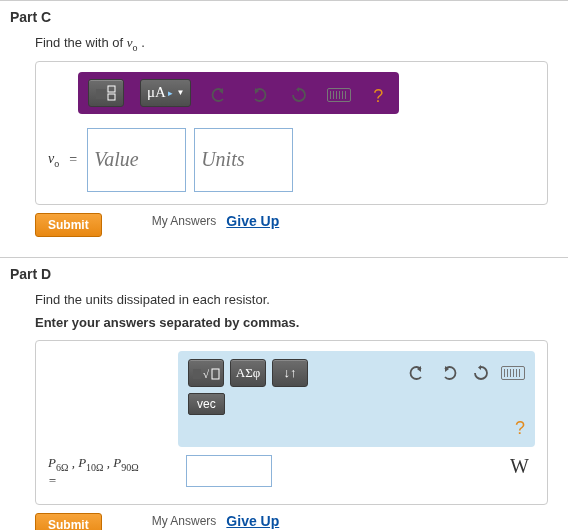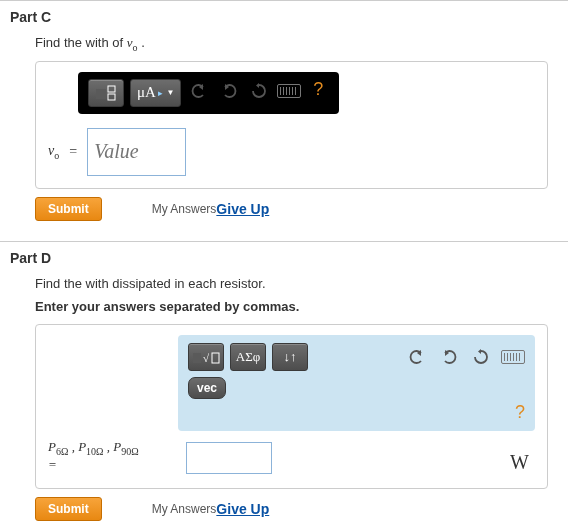--- a/index.html
+++ b/index.html
@@ -32,26 +32,26 @@
     font-weight: bold;
     margin-bottom: 10px;
   }
   .answer-box {
     border: 1px solid #ccc;
     border-radius: 4px;
     padding: 10px 12px 12px 12px;
     margin-bottom: 8px;
   }
   .toolbar {
-    background: #000000;
+    background: #701a75;
     border-radius: 4px;
     padding: 7px 10px;
     display: flex;
-    align-items: flex-start;
-    gap: 6px;
+    align-items: flex-end;
+    gap: 16px;
     margin-bottom: 14px;
     margin-left: 30px;
     width: fit-content;
   }
   .toolbar-d {
     background: #cce4f2;
     border-radius: 4px;
     padding: 8px 10px;
     margin-left: 130px;
     position: relative;
@@ -100,28 +100,27 @@
     color:#e28b1f;
     font-size:18px;
     cursor:pointer;
     display:inline-flex;align-items:center;justify-content:center;
     width:22px;
   }
   .row1-right { margin-left:auto; display:flex; align-items:center; gap:8px;}
   .vec-btn {
     background: linear-gradient(#6d6d6d,#4d4d4d);
     border:1px solid #3a3a3a;
-    border-radius:7px;
+    border-radius:2px;
     color:#fff;
     padding:3px 8px;
     font-size:12px;
     cursor:pointer;
     margin-top:6px;
     display:inline-block;
-    font-weight:bold;
   }
   .help-d {
     position:absolute;
     right:10px;
     bottom:8px;
     color:#e28b1f;
     font-size:18px;
     cursor:pointer;
   }
   .input-row { display:flex; align-items:center; gap:8px; margin-left: 0;}
@@ -129,65 +128,65 @@
     font-family: 'Times New Roman', serif;
     font-style: italic;
     font-size: 14px;
     text-align: right;
   }
   .var-label .sub, .sublabel .sub { font-size:10px; vertical-align: sub; font-style:normal;}
   .eq { font-family:'Times New Roman',serif; font-size:14px; margin:0 2px;}
   .field {
     border:1px solid #8cb3d9;
     height:30px;
-    padding: 8px 6px;
+    padding: 16px 6px;
     font-family:'Times New Roman', serif;
     font-style: italic;
     font-size:20px;
     color:#999;
     background:#fff;
     width:85px;
   }
   .field-small {
     border:1px solid #8cb3d9;
     height:28px;
     width:80px;
     background:#fff;
   }
   .input-row-d {
-    display:flex; align-items:flex-end; gap:10px;
+    display:flex; align-items:flex-start; gap:10px;
     margin-top: -4px;
   }
   .sublabel {
     font-family:'Times New Roman', serif;
     font-style:italic;
     font-size:13px;
     width:128px;
     line-height:1.3;
   }
   .unit-w {
     font-family:'Times New Roman', serif;
     font-size:20px;
     margin-left:auto;
     margin-right:6px;
   }
-  .action-row { display:flex; align-items:center; gap:20px; margin-top:6px;}
+  .action-row { display:flex; align-items:flex-start; gap:20px; margin-top:6px;}
   .submit-btn {
     background: linear-gradient(#f7a43a,#e88812);
     border:1px solid #c66e00;
     border-radius:3px;
     color:#fff;
     font-weight:bold;
     font-size:12px;
     padding:4px 12px;
     cursor:pointer;
   }
   .my-answers { color:#555; font-size:12px;}
   .giveup { color:#0851a3; text-decoration:underline; font-size:14px; cursor:pointer; font-weight:bold;}
-  .action-right { display:flex; align-items:center; margin-left:30px;}
+  .action-right { display:flex; gap:10px; align-items:center; margin-left:30px;}
   .kbd-icon {
     display:inline-block;
     border:1px solid #777;
     border-radius:2px;
     width:22px;height:12px;
     position:relative;
   }
   .kbd-icon::after{
     content:"";
     position:absolute;
@@ -243,37 +242,38 @@
         </div>
         <div class="tb-help">?</div>
       </div>
 
       <div class="input-row">
         <span class="var-label">
           <span>v</span><span class="sub">o</span>
         </span>
         <span class="eq">=</span>
         <input class="field" placeholder="Value" style="">
+        <input class="field" placeholder="Units" style="">
       </div>
     </div>
 
     <div class="action-row">
       <button class="submit-btn">Submit</button>
       <div class="action-right">
         <span class="my-answers">My Answers</span>
         <a class="giveup">Give Up</a>
       </div>
     </div>
   </div>
 </div>
 
 <div class="part">
   <div class="part-title">Part D</div>
   <div class="part-body">
-    <div class="prompt">Find the with dissipated in each resistor.</div>
+    <div class="prompt">Find the units dissipated in each resistor.</div>
     <div class="instruct">Enter your answers separated by commas.</div>
 
     <div class="answer-box" style="padding-bottom:14px;">
       <div class="toolbar-d">
         <div class="tb-row1">
           <div class="tb-btn templ">
             <svg width="28" height="16">
               <rect x="1" y="4" width="8" height="10" fill="#5a5a5a"></rect>
               <text x="11" y="13" fill="#fff" font-size="11" font-family="serif">√</text>
               <rect x="20" y="4" width="7" height="10" fill="none" stroke="#fff" stroke-width="1"></rect>

